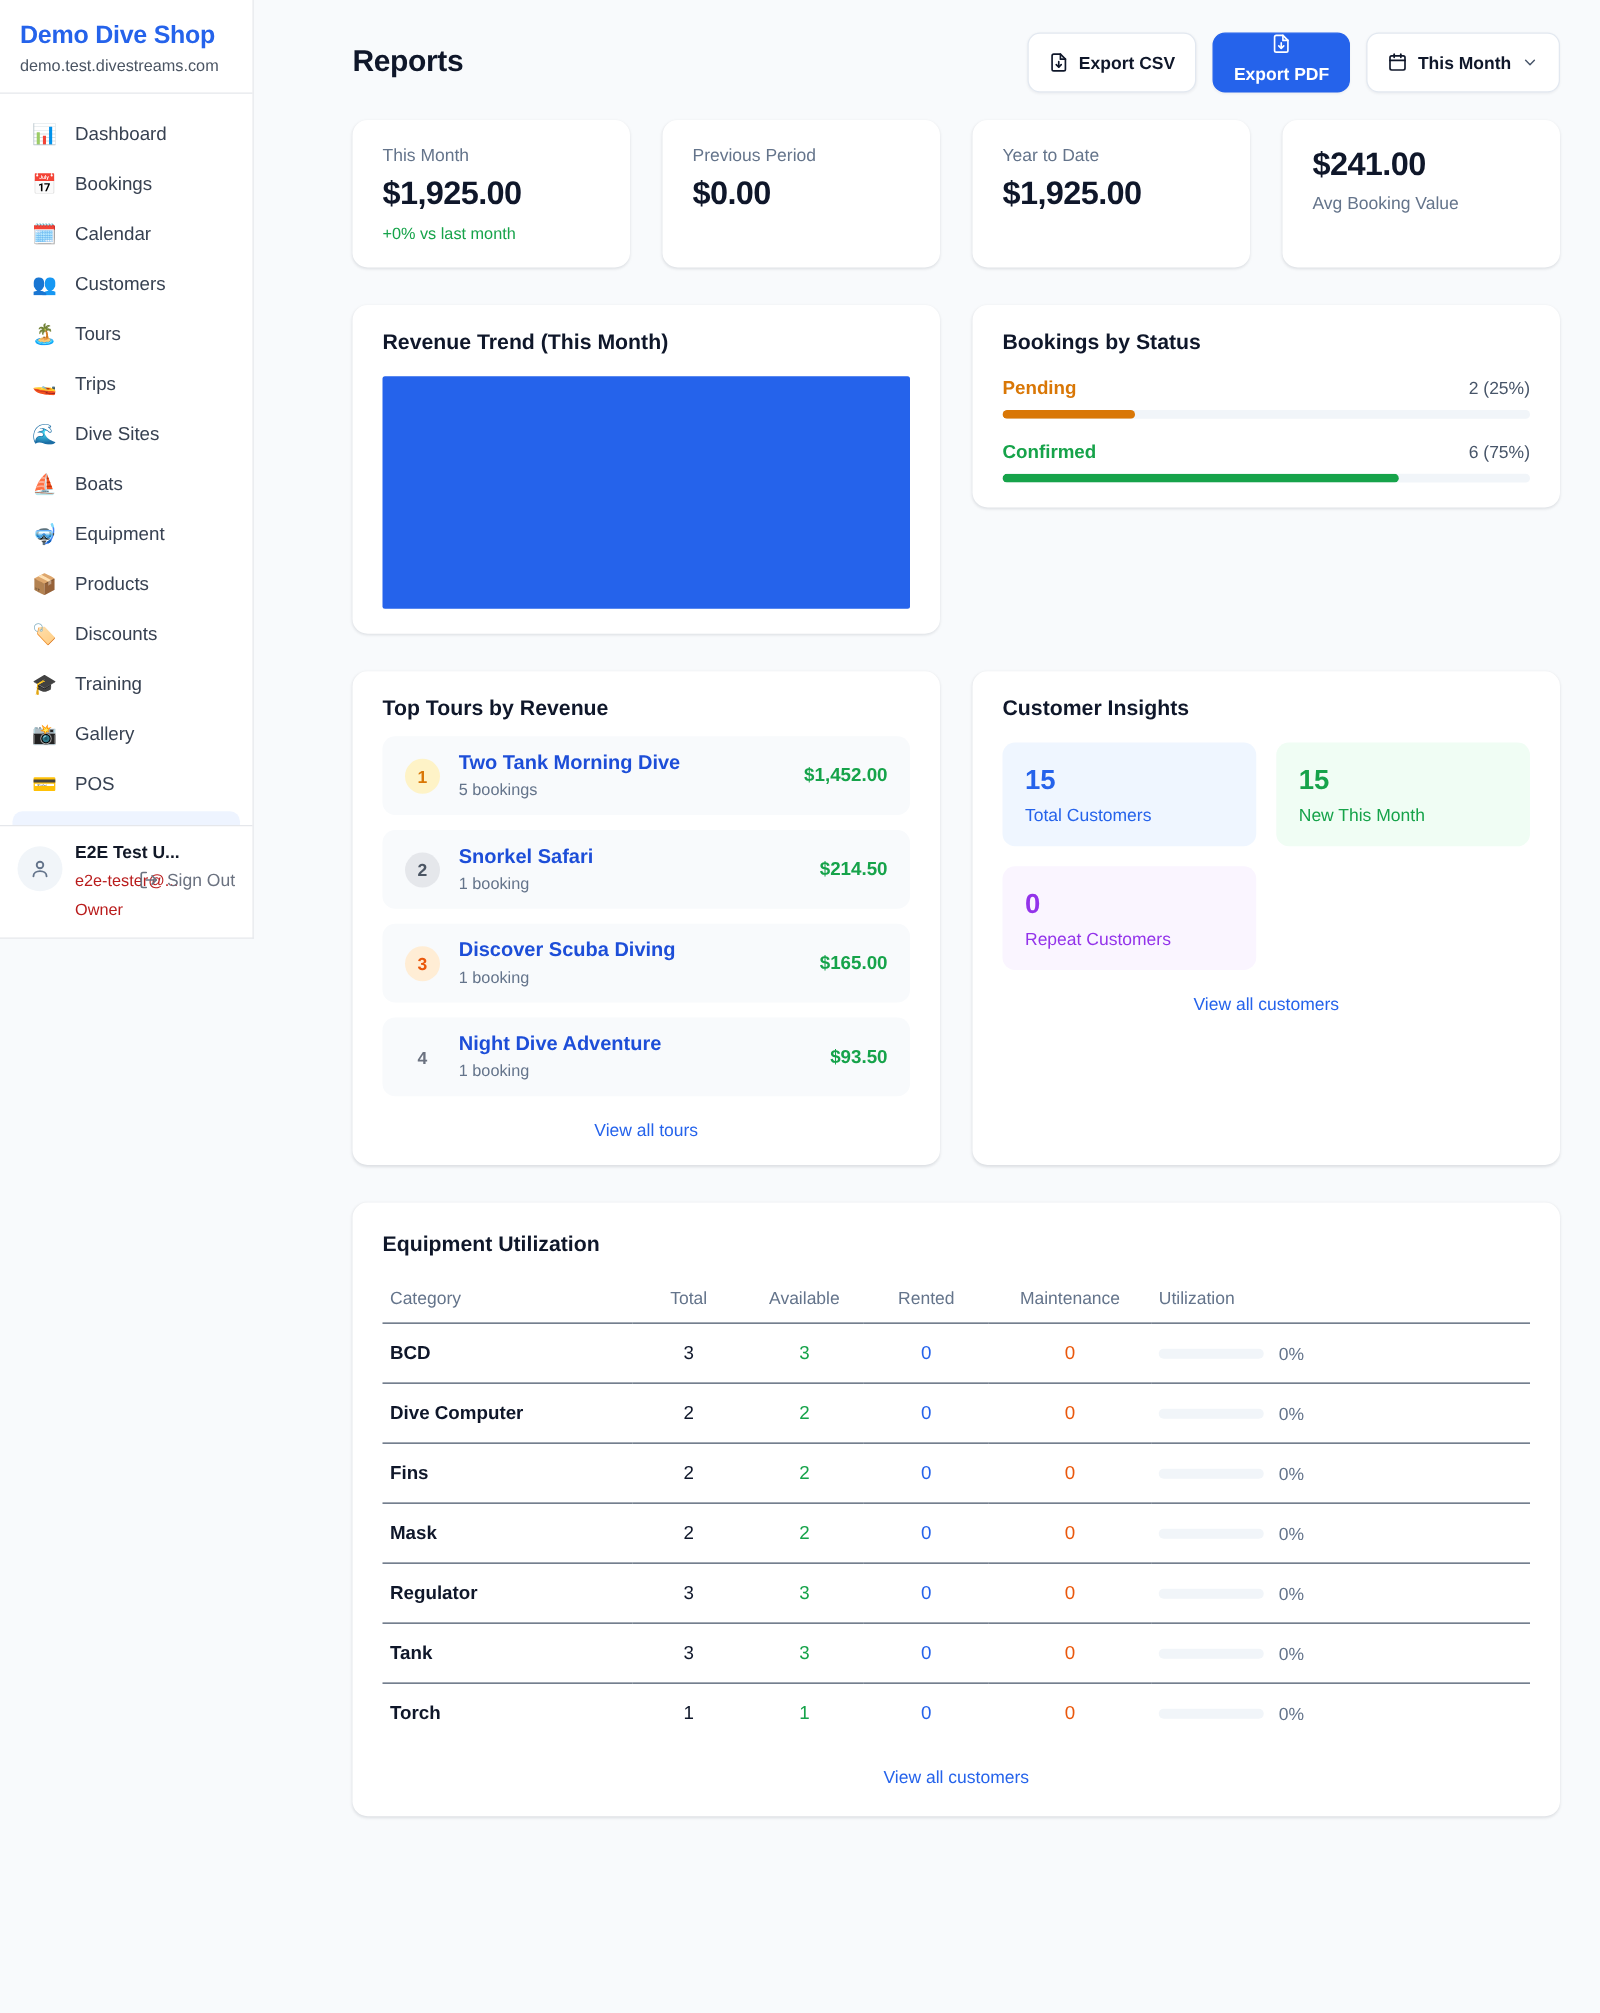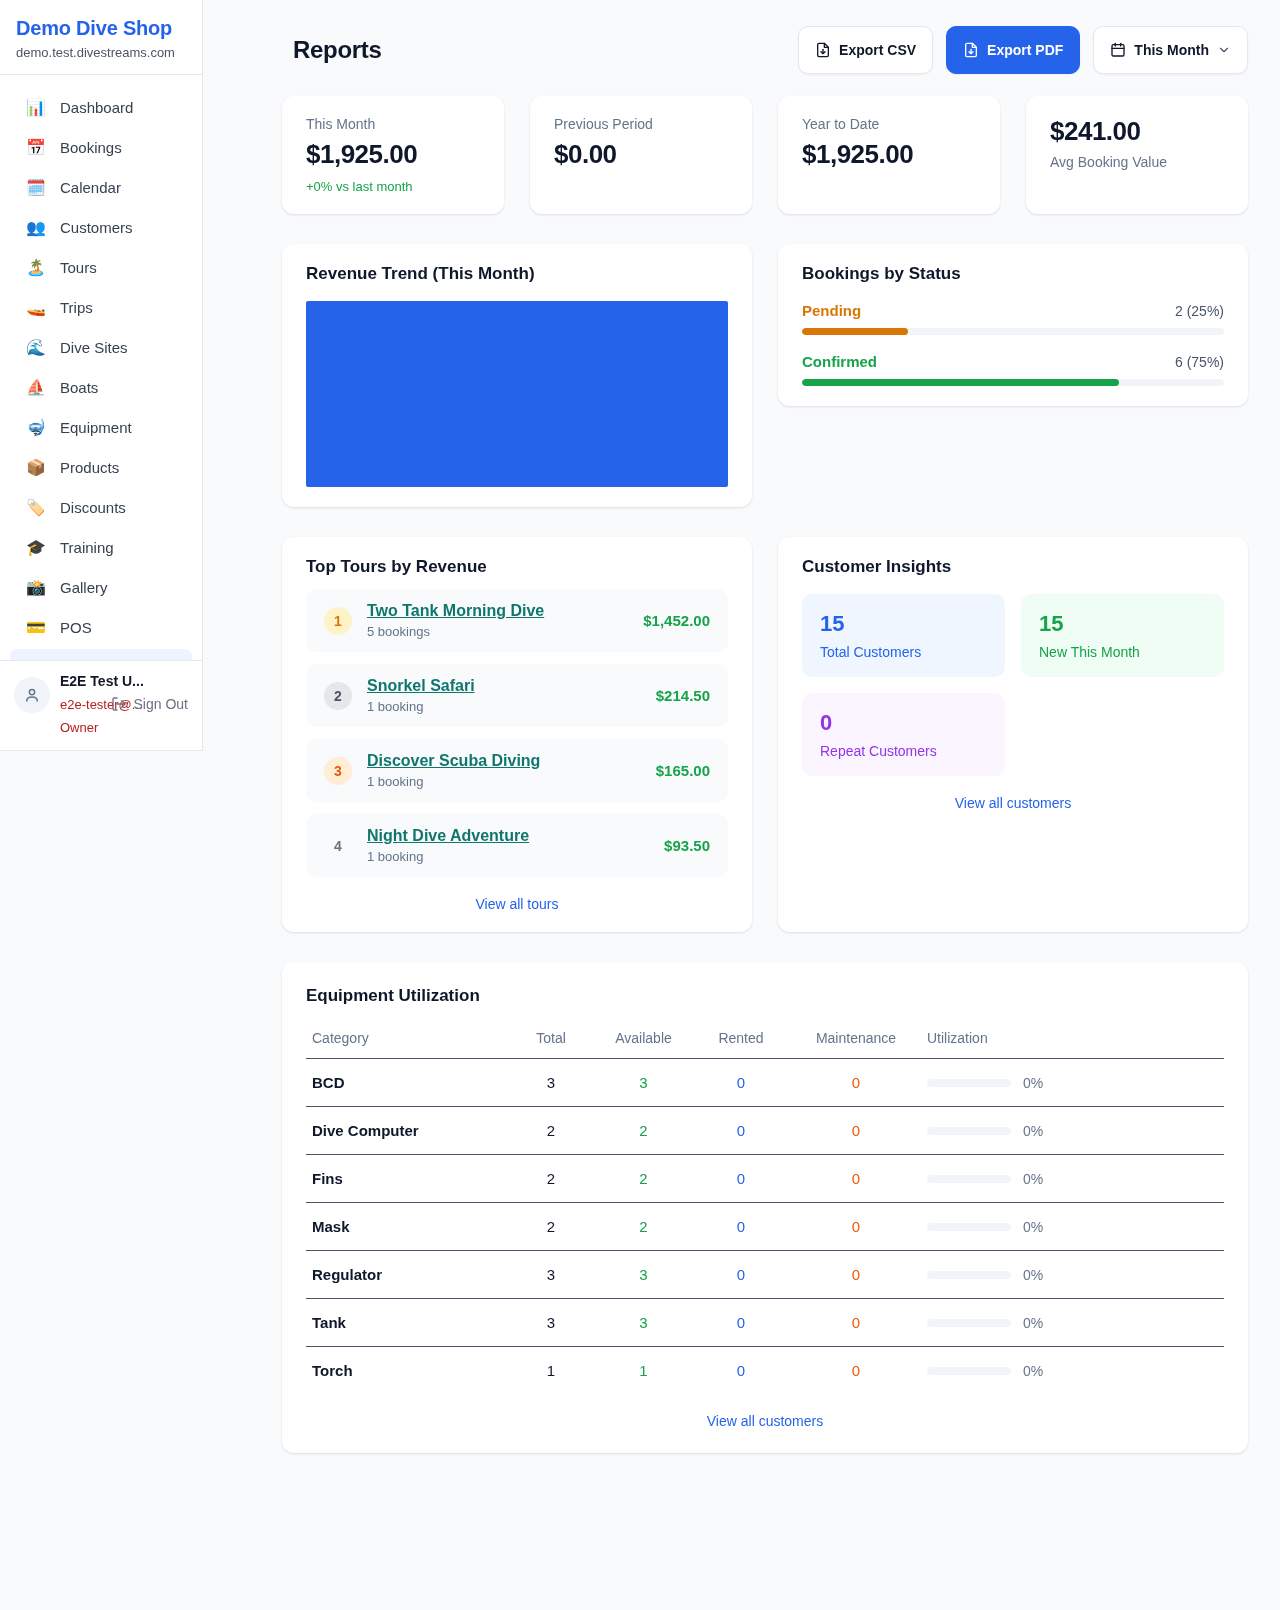--- a/index.html
+++ b/index.html
@@ -23,27 +23,27 @@
   .user-footer { border-top:1px solid #e5e7eb; padding:12px 14px 15px; display:flex; gap:10px; }
   .avatar { width:36px; height:36px; border-radius:50%; background:#f1f5f9; flex:0 0 36px;
     display:flex; align-items:center; justify-content:center; color:#64748b; margin-top:4px; }
   .user-info { min-width:0; }
   .user-name { font-size:14px; font-weight:700; color:#111827; white-space:nowrap; }
   .user-email, .user-role { font-size:13px; color:#b91c1c; margin-top:8px; white-space:nowrap; }
   .signout { margin-left:auto; align-self:center; display:flex; align-items:center; gap:7px;
     color:#6b7280; font-size:14px; cursor:pointer; white-space:nowrap; }
   
   .main { margin-left:250px; padding:26px 32px 40px; }
-  .page-header { display:flex; align-items:center; justify-content:space-between;margin-left:11px; }
+  .page-header { display:flex; align-items:center; justify-content:space-between; }
   .page-title { font-size:24px; font-weight:800; letter-spacing:-0.3px; color:#0f172a; }
   .actions { display:flex; gap:13px; }
   .btn { height:48px; padding:0 16px; border-radius:10px; display:inline-flex; align-items:center;
     gap:8px; background:#fff; border:1px solid #e2e8f0; color:#0f172a; font-size:14px;
     font-weight:600; cursor:pointer; box-shadow:0 1px 2px rgba(15,23,42,.05); }
-  .btn-primary { background:#2563eb; border-color:#2563eb; color:#fff; }
+  .btn-primary { background:#2563eb; border-color:#2563eb; color:#fff;flex-direction:column; }
   .btn svg { flex:0 0 auto; }
   
   .card { background:#fff; border-radius:12px; padding:20px 24px;
     box-shadow:0 1px 3px rgba(15,23,42,.07), 0 1px 2px rgba(15,23,42,.05); }
   .card-title { font-size:17px; font-weight:700; color:#0f172a; }
   .stats-grid { margin-top:22px; display:grid; grid-template-columns:repeat(4,1fr); gap:26px; }
   .stat-label { font-size:14px; color:#64748b; }
   .stat-value { font-size:26px; font-weight:800; color:#0f172a; margin-top:7px; letter-spacing:-0.5px; }
   .stat-delta { font-size:13px; color:#16a34a; margin-top:9px; }
   .stat-card.flip .stat-value { margin-top:0; }
@@ -59,21 +59,21 @@
   .row3 { margin-top:30px; display:grid; grid-template-columns:1fr 1fr; gap:26px; }
   .tour-row { margin-top:12px; background:#f8fafc; border-radius:10px; padding:13px 18px;
     display:flex; align-items:center; gap:15px; }
   .tour-row:first-of-type { margin-top:17px; }
   .rank { width:28px; height:28px; border-radius:50%; flex:0 0 28px; display:flex;
     align-items:center; justify-content:center; font-size:14px; font-weight:600; color:#4b5563; }
   .rank-1 { background:#fef3c7; color:#d97706; }
   .rank-2 { background:#e5e7eb; color:#4b5563; }
   .rank-3 { background:#ffedd5; color:#ea580c; }
   .rank-4 { background:transparent; color:#6b7280; }
-  .tour-name { font-size:16px; font-weight:600; color:#0f766e;text-decoration:underline; }
+  .tour-name { font-size:16px; font-weight:600; color:#1d4ed8; }
   .tour-sub { font-size:13px; color:#64748b; margin-top:4px; }
   .tour-price { margin-left:auto; font-size:15px; font-weight:700; color:#16a34a; }
   .view-link { display:block; text-align:center; margin-top:19px; font-size:14px; color:#2563eb;
     text-decoration:none; cursor:pointer; }
   .insights-grid { margin-top:17px; display:grid; grid-template-columns:1fr 1fr; gap:16px; }
   .tile { border-radius:10px; padding:17px 18px; }
   .tile-value { font-size:22px; font-weight:800; }
   .tile-label { font-size:14px; margin-top:7px; }
   
   .equipment-card { margin-top:30px; padding:24px; }

